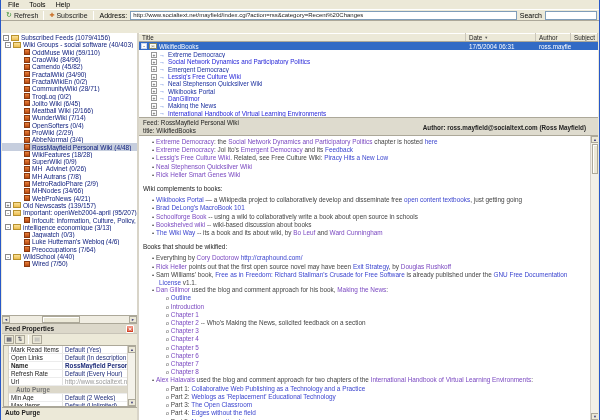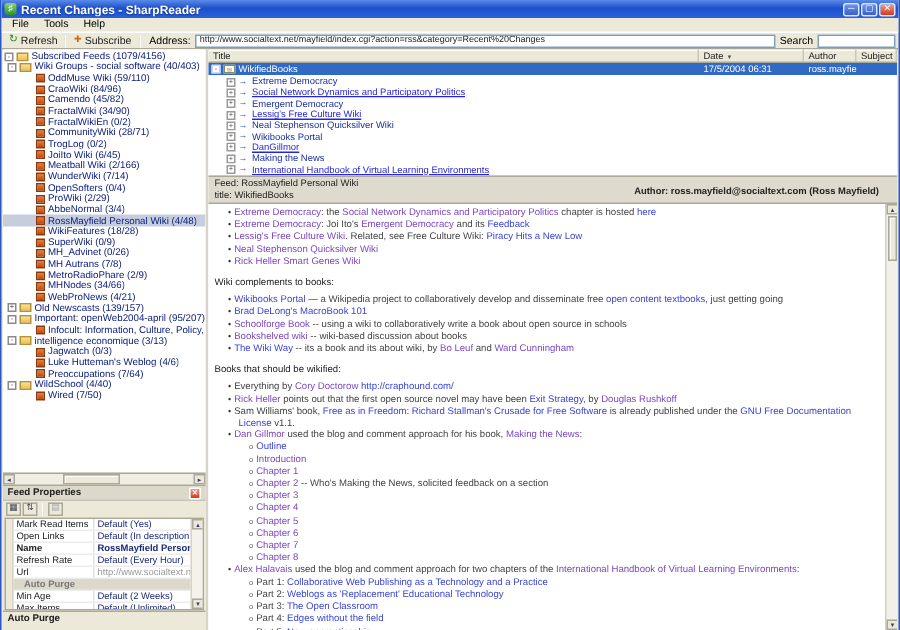--- a/index.html
+++ b/index.html
@@ -101,27 +101,20 @@
   .ptxt{color:#444;}
   .db-scroll{position:absolute;right:0;top:0;bottom:0;width:8px;background:#f2f0e8;border-left:1px solid #d4d0c8;display:flex;flex-direction:column;}
   .db-thumb{width:6px;height:30px;margin:1px auto 0;background:#ece9d8;border:1px solid #aca899;box-shadow:inset 1px 1px 0 #fff;}
   .db-spacer{flex:1;}
 </style>
 </head>
 <body>
 
 <div class="window">
 
-  <div class="titlebar">
-    <span class="app-icon">♯</span>
-    <span class="title-text">Recent Changes - SharpReader</span>
-    <span class="tbtn">─</span>
-    <span class="tbtn">▢</span>
-    <span class="tbtn close">✕</span>
-  </div>
 
   <div class="menubar" id="menu-items">
       <span class="menu-item">File</span>
       <span class="menu-item">Tools</span>
       <span class="menu-item">Help</span>
     </div>
 
   <div class="toolbar">
     <span class="tool-button">
       <span class="tool-icon refresh">↻</span>

